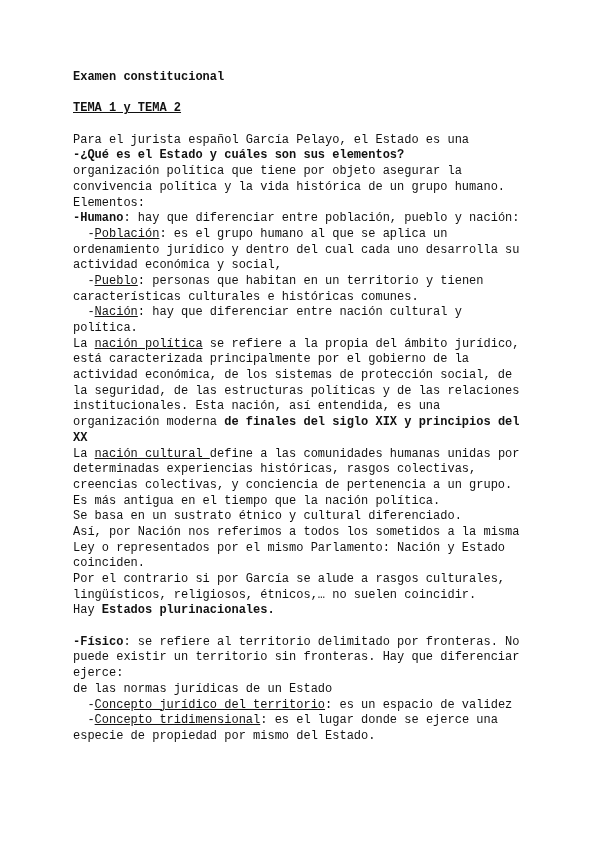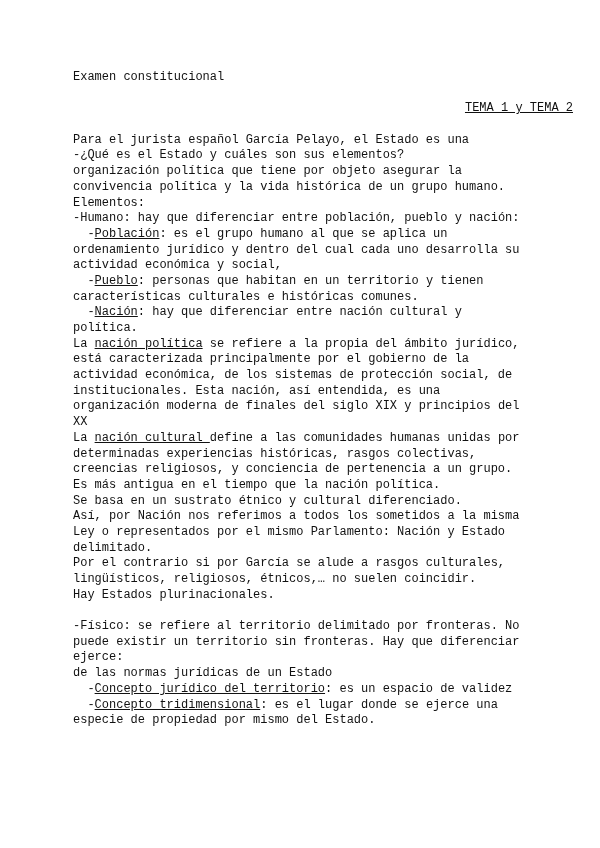--- a/index.html
+++ b/index.html
@@ -22,22 +22,22 @@
       font-size: 12px;
       line-height: 15.7px;
       color: #111111;
       letter-spacing: 0px;
     }
     .line {
       white-space: pre;
       height: 15.7px;
     }
     .blank { height: 15.7px; }
-    .b { font-weight: normal; }
-    .u { text-decoration: underline; text-align: right; }
+    .b { font-weight: bold; }
+    .u { text-decoration: underline; }
   </style>
 </head>
 <body>
 
 <div class="page">
 
   <div class="line b">Examen constitucional</div>
   <div class="blank"></div>
   <div class="line b u">TEMA 1 y TEMA 2</div>
   <div class="blank"></div>
@@ -56,32 +56,33 @@
 
   <div class="line"><span>  -</span><span class="u">Pueblo</span><span>: personas que habitan en un territorio y tienen</span></div>
   <div class="line">características culturales e históricas comunes.</div>
 
   <div class="line"><span>  -</span><span class="u">Nación</span><span>: hay que diferenciar entre nación cultural y</span></div>
   <div class="line">política.</div>
 
   <div class="line"><span>La </span><span class="u">nación política</span><span> se refiere a la propia del ámbito jurídico,</span></div>
   <div class="line">está caracterizada principalmente por el gobierno de la</div>
   <div class="line">actividad económica, de los sistemas de protección social, de</div>
+  <div class="line">la seguridad, de las estructuras políticas y de las relaciones</div>
   <div class="line">institucionales. Esta nación, así entendida, es una</div>
   <div class="line"><span>organización moderna </span><span class="b">de finales del siglo XIX y principios del</span></div>
   <div class="line b">XX</div>
 
   <div class="line"><span>La </span><span class="u">nación cultural </span><span>define a las comunidades humanas unidas por</span></div>
   <div class="line">determinadas experiencias históricas, rasgos colectivas,</div>
-  <div class="line">creencias religiosos, y conciencia de pertenencia a un grupo.</div>
+  <div class="line">creencias colectivas, y conciencia de pertenencia a un grupo.</div>
   <div class="line">Es más antigua en el tiempo que la nación política.</div>
   <div class="line">Se basa en un sustrato étnico y cultural diferenciado.</div>
   <div class="line">Así, por Nación nos referimos a todos los sometidos a la misma</div>
   <div class="line">Ley o representados por el mismo Parlamento: Nación y Estado</div>
-  <div class="line">delimitado.</div>
+  <div class="line">coinciden.</div>
   <div class="line">Por el contrario si por García se alude a rasgos culturales,</div>
   <div class="line">lingüísticos, religiosos, étnicos,… no suelen coincidir.</div>
   <div class="line"><span>Hay </span><span class="b">Estados plurinacionales.</span></div>
 
   <div class="blank"></div>
 
   <div class="line"><span class="b">-Físico</span><span>: se refiere al territorio delimitado por fronteras. No</span></div>
   <div class="line">puede existir un territorio sin fronteras. Hay que diferenciar</div>
   <div class="line">ejerce:</div>
 

